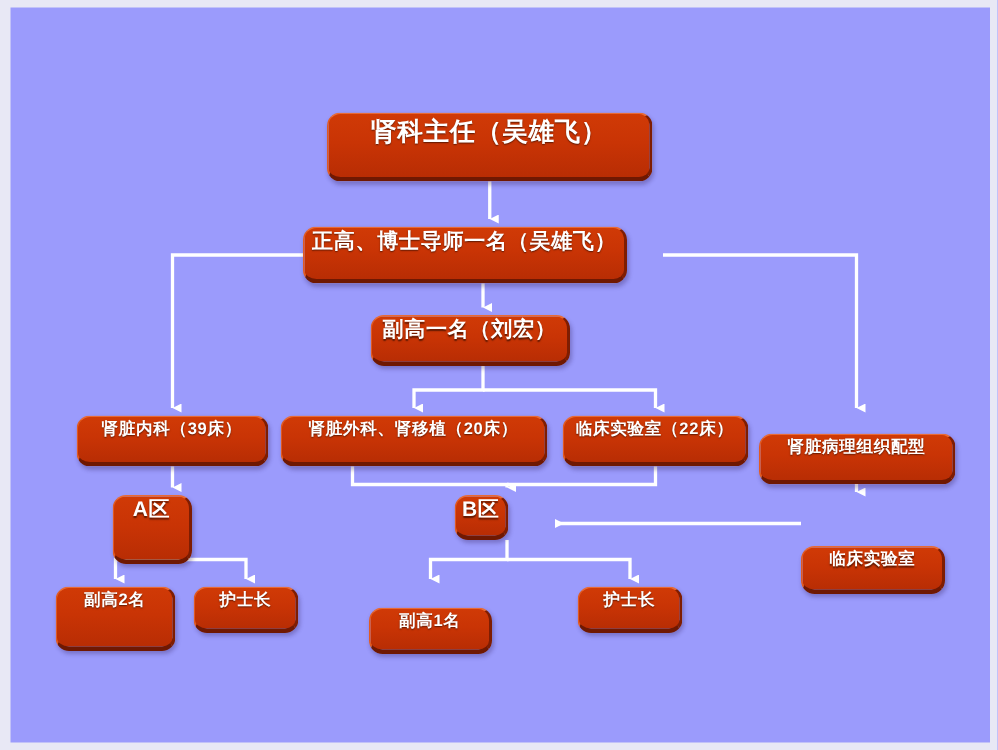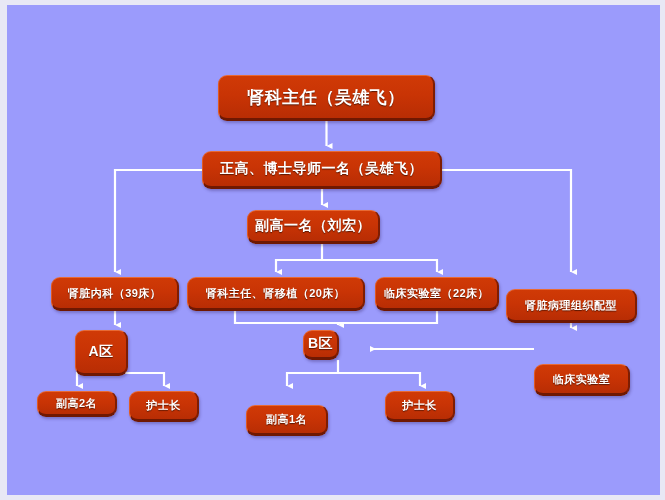--- a/index.html
+++ b/index.html
@@ -33,21 +33,20 @@
   .node {
     position: absolute;
     box-sizing: border-box;
     background: linear-gradient(180deg, #d03a06 0%, #c93405 45%, #b82d04 100%);
     border-radius: 9px;
     border-top: 1px solid #e86a35;
     border-left: 1px solid #e05a22;
     border-right: 2px solid #7e1d02;
     border-bottom: 3px solid #6f1802;
     display: flex;
-    align-items: center;
     justify-content: center;
     color: #ffffff;
     font-weight: bold;
     letter-spacing: 0.5px;
     text-shadow: 0 1px 1px rgba(0,0,0,0.55);
     white-space: nowrap;
     box-shadow: 1px 2px 3px rgba(40,20,80,0.30);
   }
   .node.small { font-size: 11px; }
   .node.med   { font-size: 14px; }
@@ -99,48 +98,48 @@
       <polyline points="331,355 331,368 280,368 280,381" marker-end="url(#arrow-down)"></polyline>
 
       <polyline points="331,368 413,368 413,381" marker-end="url(#arrow-down)"></polyline>
     </g>
   </svg>
 
   <div id="node-layer">
       <div class="node large" style="left: 211px; top: 70px; width: 217px; height: 46px;">
         <span>肾科主任（吴雄飞）</span>
       </div>
-      <div class="node med" style="left: 195px; top: 146px; width: 240px; height: 38px;">
+      <div class="node med" style="left: 195px; top: 146px; width: 216px; height: 38px;">
         <span>正高、博士导师一名（吴雄飞）</span>
       </div>
       <div class="node med" style="left: 240px; top: 205px; width: 133px; height: 34px;">
         <span>副高一名（刘宏）</span>
       </div>
       <div class="node small" style="left: 44px; top: 272px; width: 128px; height: 34px;">
         <span>肾脏内科（39床）</span>
       </div>
       <div class="node small" style="left: 180px; top: 272px; width: 178px; height: 34px;">
-        <span>肾科主任、肾移植（20床）</span>
+        <span>肾脏外科、肾移植（20床）</span>
       </div>
       <div class="node small" style="left: 368px; top: 272px; width: 124px; height: 34px;">
         <span>临床实验室（22床）</span>
       </div>
       <div class="node small" style="left: 499px; top: 284px; width: 131px; height: 34px;">
         <span>肾脏病理组织配型</span>
       </div>
       <div class="node med" style="left: 68px; top: 325px; width: 53px; height: 46px;">
         <span>A区</span>
       </div>
       <div class="node med" style="left: 296px; top: 325px; width: 36px; height: 30px;">
         <span>B区</span>
       </div>
       <div class="node small" style="left: 527px; top: 328px; width: 96px; height: 32px; margin-top: 31px;">
         <span>临床实验室</span>
       </div>
-      <div class="node small" style="left: 30px; top: 386px; width: 80px; height: 26px;">
+      <div class="node small" style="left: 30px; top: 386px; width: 80px; height: 43px;">
         <span>副高2名</span>
       </div>
       <div class="node small" style="left: 122px; top: 386px; width: 70px; height: 31px;">
         <span>护士长</span>
       </div>
       <div class="node small" style="left: 239px; top: 386px; width: 82px; height: 31px; margin-top: 14px;">
         <span>副高1名</span>
       </div>
       <div class="node small" style="left: 378px; top: 386px; width: 70px; height: 31px;">
         <span>护士长</span>

